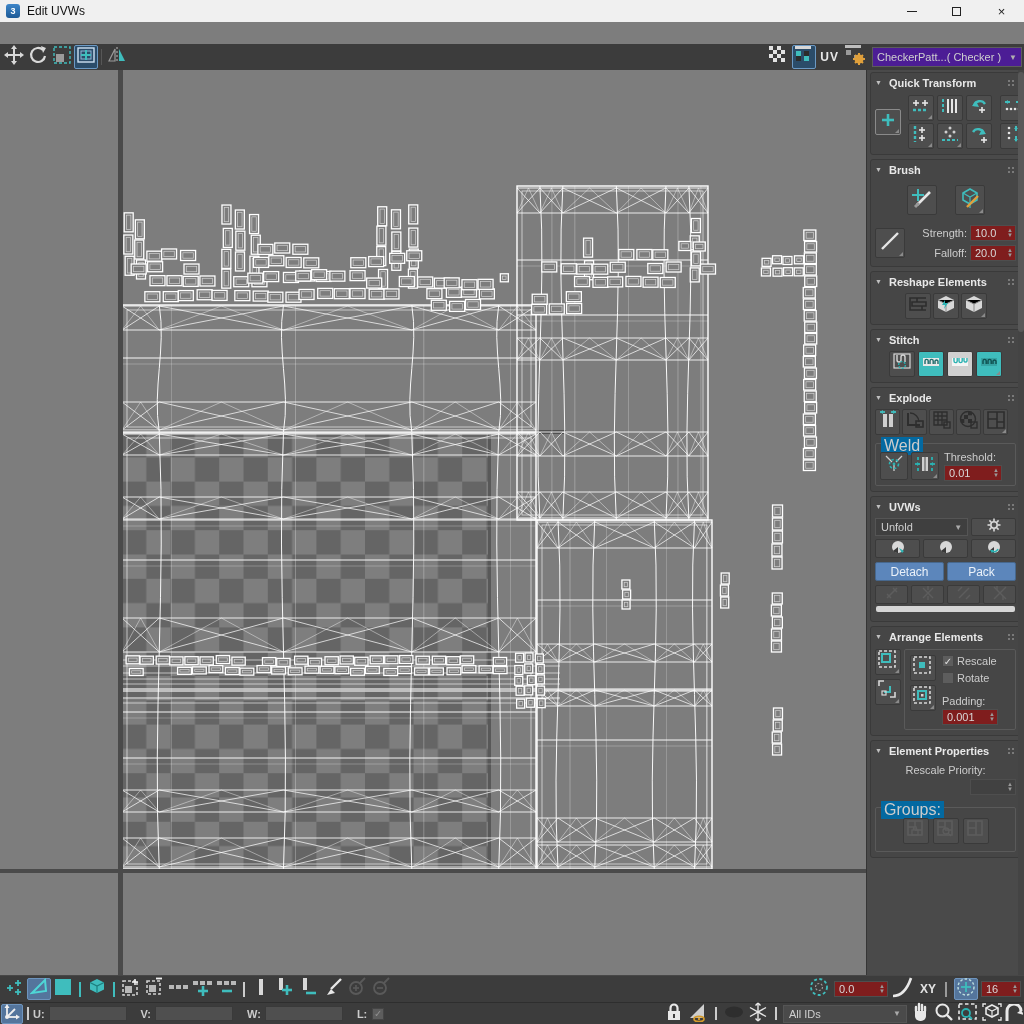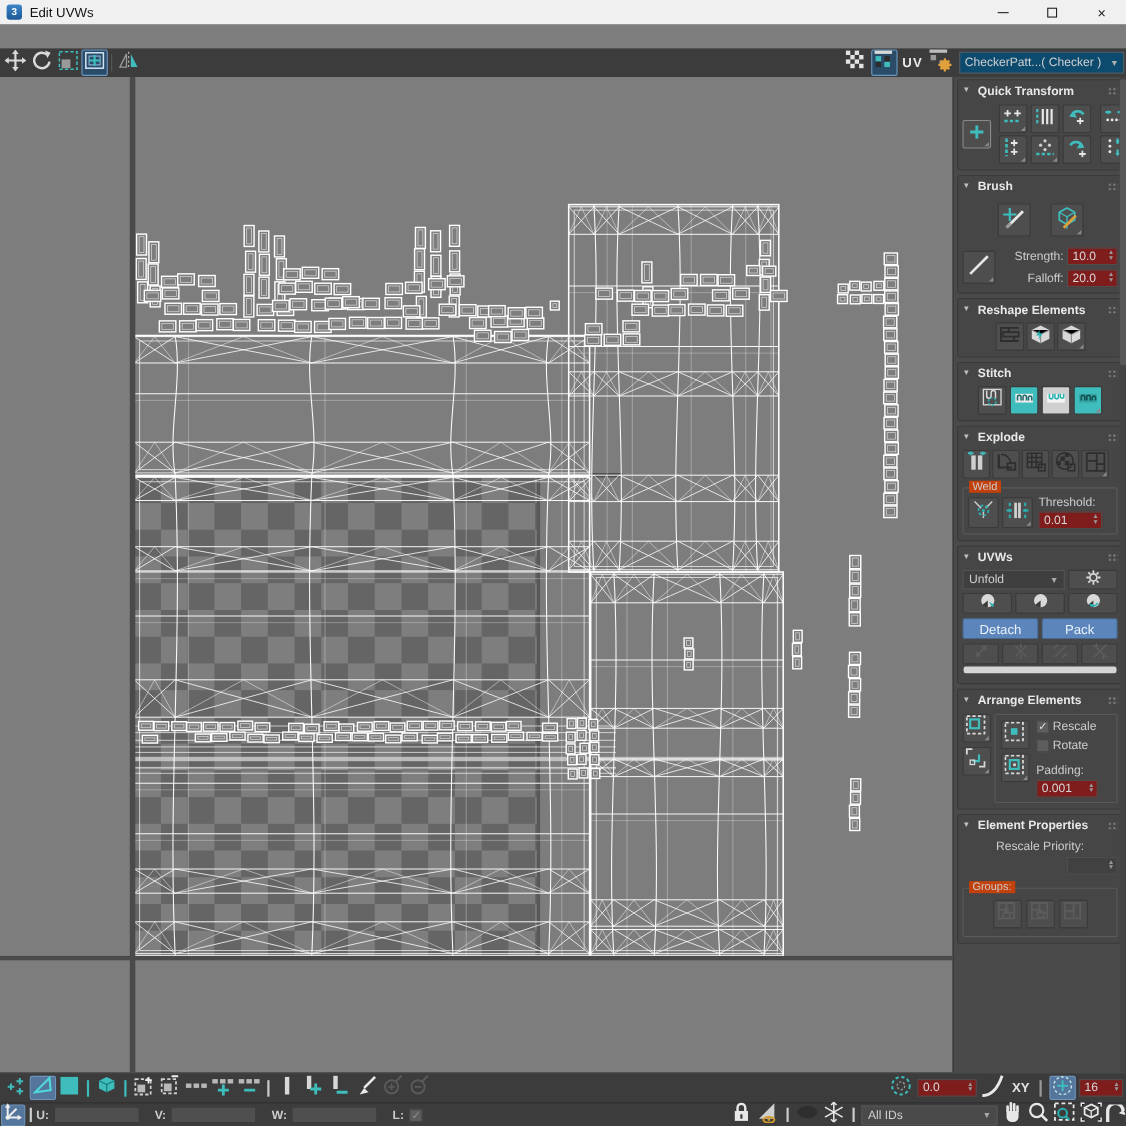--- a/index.html
+++ b/index.html
@@ -16,40 +16,40 @@
   .wbtn .maxi{width:9px;height:9px;border:1px solid #222;}
   .menubar{position:absolute;top:22px;left:0;right:0;height:22px;background:#f0f0f0;display:flex;align-items:center;gap:19px;padding-left:9px;border-bottom:1px solid #dcdcdc;}
   .menu-item{font-size:12px;color:#111;}
   
   .toolbar{position:absolute;top:44px;left:0;right:0;height:26px;background:#3c3c3c;display:flex;align-items:center;padding:0 2px;}
   .tbtn{width:24px;height:24px;display:flex;align-items:center;justify-content:center;border-radius:2px;flex:0 0 auto;}
   .tbtn.sel{background:#2b4c69;border:1px solid #6b99c4;}
   .tsep{width:1px;height:16px;background:#575757;margin:0 3px;flex:0 0 auto;}
   .tb-right{margin-left:auto;display:flex;align-items:center;gap:2px;}
   .uv-label{color:#e8e8e8;font-size:12px;font-weight:bold;letter-spacing:1px;padding:0 2px;}
-  .tex-dd{width:150px;height:20px;background:#0c4a6e;border:1px solid #5c5c5c;color:#cfcfcf;font-size:11px;display:flex;align-items:center;padding:0 4px;margin-left:3px;}
+  .tex-dd{width:150px;height:20px;background:#4c1d95;border:1px solid #5c5c5c;color:#cfcfcf;font-size:11px;display:flex;align-items:center;padding:0 4px;margin-left:3px;}
   .tex-dd .car{margin-left:auto;color:#b0b0b0;font-size:8px;}
   
   .canvas{position:absolute;top:70px;left:0;width:866px;height:905px;background:#7d7d7d;}
   
   .sidebar{position:absolute;top:70px;right:0;width:158px;bottom:49px;background:#4a4a4a;border-left:1px solid #353535;padding:2px 3px 0 3px;overflow:hidden;}
   .sect{background:#464646;border:1px solid #3a3a3a;border-radius:3px;margin-bottom:4px;padding:2px 4px 5px 4px;}
   .hdr{display:flex;align-items:center;height:15px;}
   .hdr .arr{color:#c0c0c0;font-size:7px;}
   .hdr .ttl{font-size:11px;font-weight:bold;color:#e8e8e8;margin-left:7px;}
   .grip{margin-left:auto;width:9px;height:7px;background:radial-gradient(circle,#7a7a7a 1px,transparent 1.2px);background-size:4px 4px;}
   .p-btn{width:26px;height:26px;background:#4e4e4e;border:1px solid #3a3a3a;border-radius:2px;display:flex;align-items:center;justify-content:center;flex:0 0 auto;position:relative;}
   .p-btn.dis svg *{stroke:#5d5d5d !important;fill:none !important;}
   .corner:after{content:"";position:absolute;right:1px;bottom:1px;border-left:4px solid transparent;border-bottom:4px solid #8a8a8a;}
   .row{display:flex;align-items:center;gap:3px;}
   .fld{height:16px;background:#7f1d1d;border:1px solid #4e4e4e;color:#d8d8d8;font-size:11px;display:flex;align-items:center;padding:0 2px 0 4px;}
   .ud{display:flex;flex-direction:column;font-size:6px;line-height:5px;color:#9a9a9a;margin-left:auto;padding-left:2px;}
   .lbl{font-size:11px;color:#cccccc;}
   .gbox{position:relative;border:1px solid #5a5a5a;border-radius:2px;margin-top:8px;padding:7px 4px 4px 4px;}
-  .glbl{position:absolute;top:-7px;left:5px;background:#c2410c;padding:0 3px;font-size:10px;color:#cccccc;}
+  .glbl{position:absolute;top:-7px;left:5px;background:#0369a1;padding:0 3px;font-size:16px;color:#cccccc;}
   .blue-btn{flex:1;height:19px;background:#5c86bb;border:1px solid #47688e;border-radius:2px;color:#eaf1f9;font-size:12px;display:flex;align-items:center;justify-content:center;}
   .chk{width:12px;height:12px;background:#5d5d5d;border:1px solid #454545;display:flex;align-items:center;justify-content:center;font-size:10px;color:#e0e0e0;}
   .dd{height:18px;background:#3f3f3f;border:1px solid #555555;color:#cfcfcf;font-size:11px;display:flex;align-items:center;padding:0 5px;}
   .dd .car{margin-left:auto;color:#aaaaaa;font-size:8px;}
   .resize-bar{height:6px;background:#d6d6d6;border-radius:2px;margin:2px 1px 4px 1px;}
   .scrolltrack{position:absolute;right:0;top:0;bottom:0;width:6px;background:#444444;}
   .scrollthumb{position:absolute;right:0;top:2px;width:6px;height:260px;background:#585858;border-radius:3px;}
   
   .btoolbar{position:absolute;left:0;right:0;bottom:22px;height:27px;background:#3c3c3c;border-top:1px solid #474747;display:flex;align-items:center;padding:0 3px;}
   .bbtn{width:24px;height:22px;display:flex;align-items:center;justify-content:center;border-radius:2px;flex:0 0 auto;}

